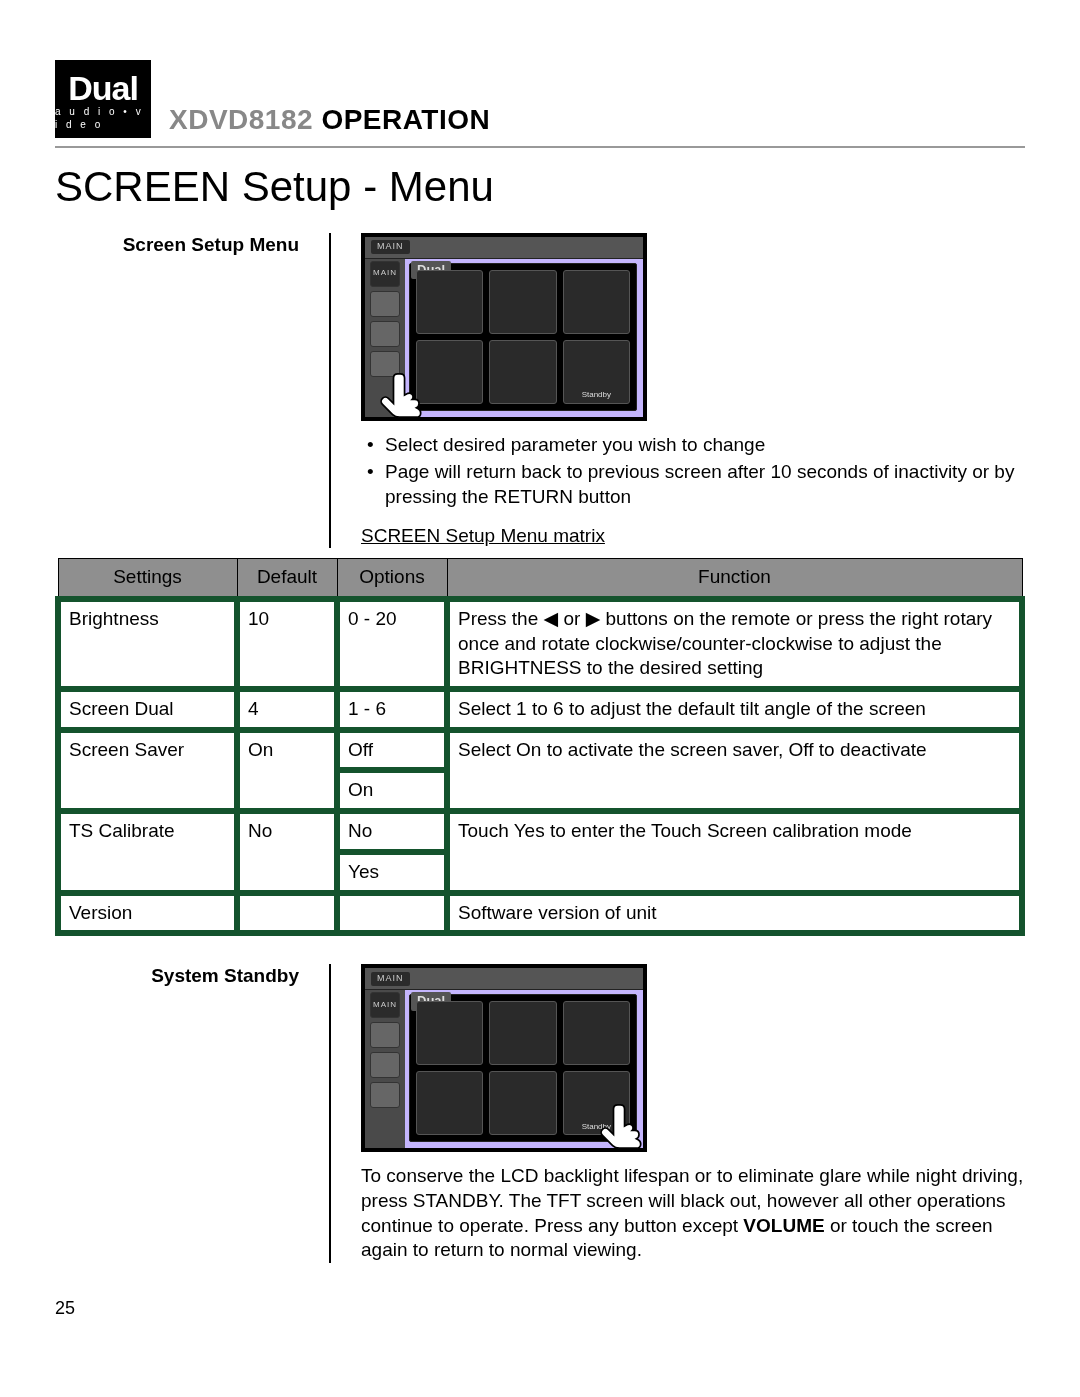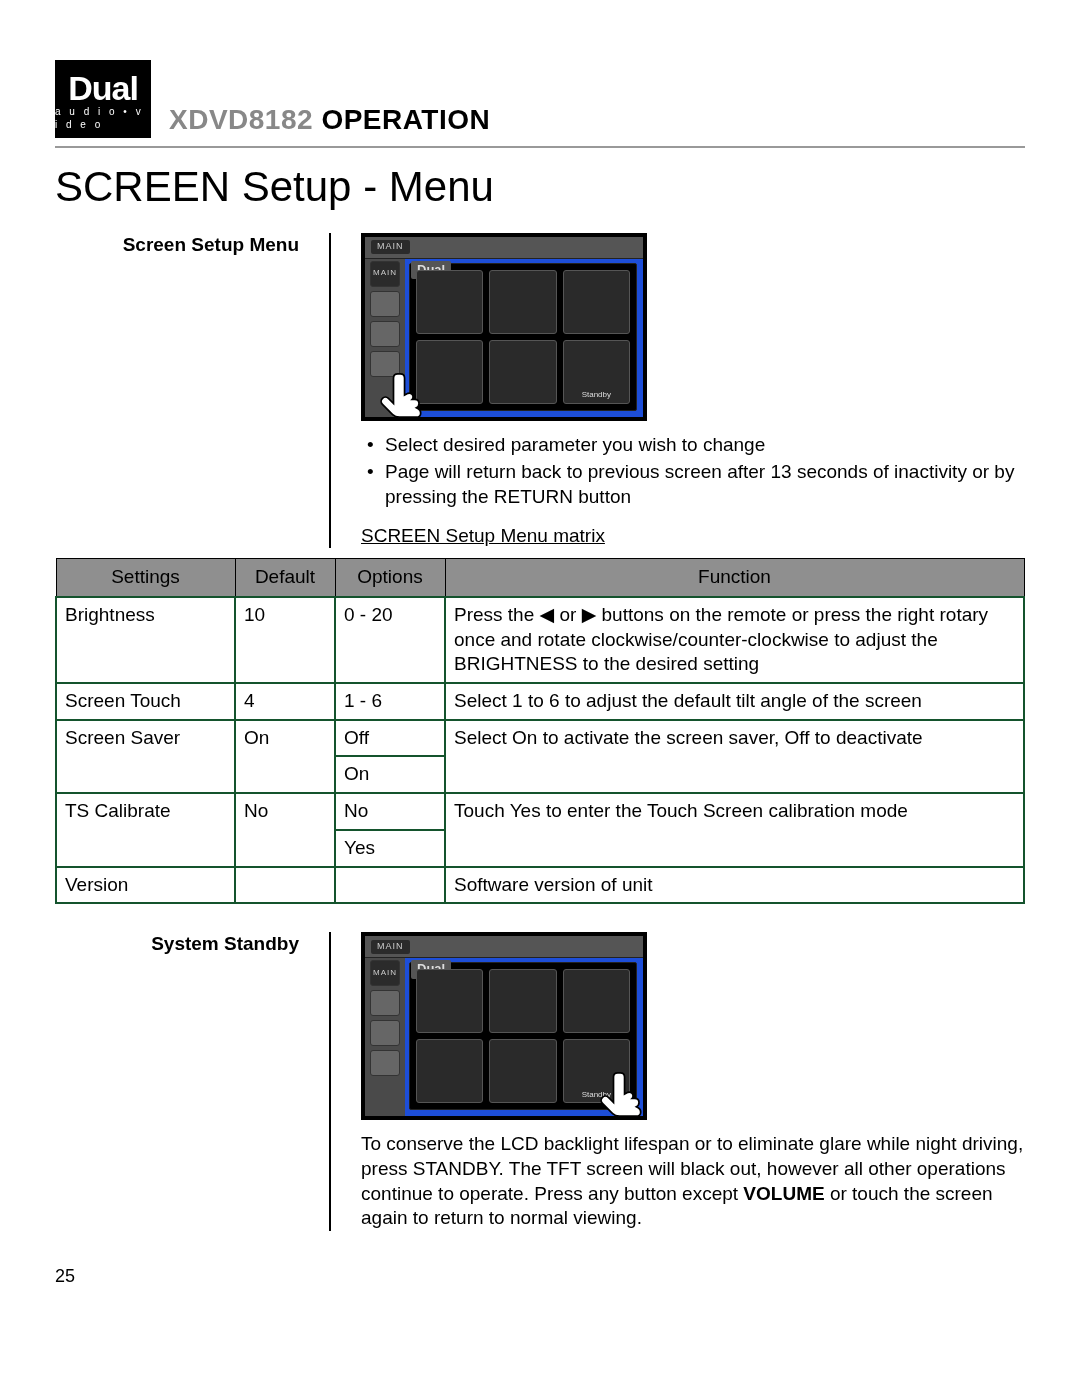--- a/index.html
+++ b/index.html
@@ -79,21 +79,21 @@
   }
   .col-right {
     flex: 1;
     padding-left: 14px;
   }
   
   .screen-box {
     width: 286px;
     height: 188px;
     border: 4px solid #000;
-    background: #1d4ed8;
+    background: #c4b5fd;
     margin-bottom: 12px;
     position: relative;
     display: flex;
     flex-direction: column;
   }
   .sb-topbar {
     background: #555;
     height: 22px;
     border-bottom: 1px solid #222;
     display:flex; align-items:center; padding-left:6px;
@@ -172,21 +172,21 @@
   table.matrix th {
     background: #8f8f8f;
     color: #000;
     font-weight: 400;
     text-align: center;
     border: 1px solid #000;
     padding: 6px 6px;
     font-size:19px;
   }
   table.matrix td {
-    border: 2px solid #14532d;
+    border: 6px solid #14532d;
     padding: 5px 8px;
     vertical-align: top;
     font-size:19px;
   }
   table.matrix td.c { text-align:left; }
   .fn { padding:5px 10px; }
   .standby-para {
     font-size:19px;
     margin-top:8px;
   }
@@ -243,21 +243,21 @@
       </div>
       <div class="hand" style="left:10px; bottom:-18px;">
         <svg viewBox="0 0 60 80">
             <path d="M28 8c3 0 5 2 5 5v20l4-2c3-1 6 1 6 4 0 2-1 3-1 3l3 0c3 0 5 2 5 5 0 2-1 4-3 5l2 1c2 1 3 3 3 5 0 3-2 5-5 5H27c-3 0-6-1-8-3L7 44c-2-2-2-5 0-7s5-2 7 0l6 6V13c0-3 2-5 5-5z" fill="#fff" stroke="#000" stroke-width="2"></path>
           </svg>
       </div>
     </div>
 
     <ul class="bullets">
       <li>Select desired parameter you wish to change</li>
-      <li>Page will return back to previous screen after 13 seconds of inactivity or by pressing the RETURN button</li>
+      <li>Page will return back to previous screen after 10 seconds of inactivity or by pressing the RETURN button</li>
     </ul>
 
     <div class="matrix-intro">SCREEN Setup Menu matrix</div>
   </div>
 </div>
 
 <table class="matrix">
   <thead>
     <tr>
       <th style="width:179px">Settings</th>
@@ -271,21 +271,21 @@
     <tr>
       <td class="c">Brightness</td>
       <td class="c">10</td>
       <td class="c">0 - 20</td>
       <td class="fn">
         <span>Press the </span><span>◀</span><span> or </span><span>▶</span><span> buttons on the remote or press the right rotary once and rotate clockwise/counter-clockwise to adjust the BRIGHTNESS to the desired setting</span>
       </td>
     </tr>
 
     <tr>
-      <td class="c">Screen Touch</td>
+      <td class="c">Screen Dual</td>
       <td class="c">4</td>
       <td class="c">1 - 6</td>
       <td class="fn">Select 1 to 6 to adjust the default tilt angle of the screen</td>
     </tr>
 
     <tr>
       <td class="c" rowspan="2">Screen Saver</td>
       <td class="c" rowspan="2">On</td>
       <td class="c">Off</td>
       <td class="fn" rowspan="2">Select On to activate the screen saver, Off to deactivate</td>

